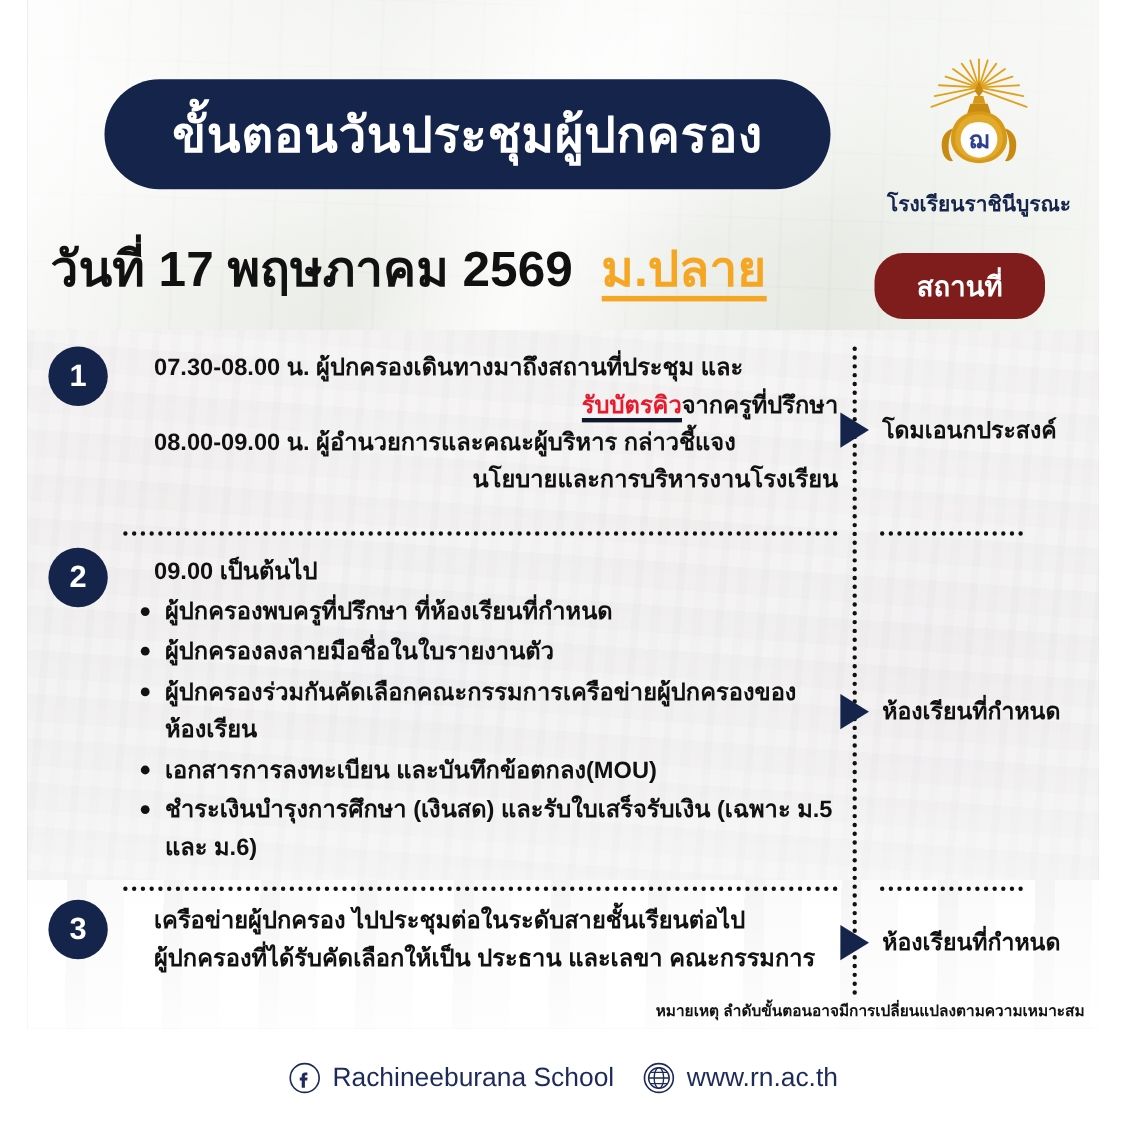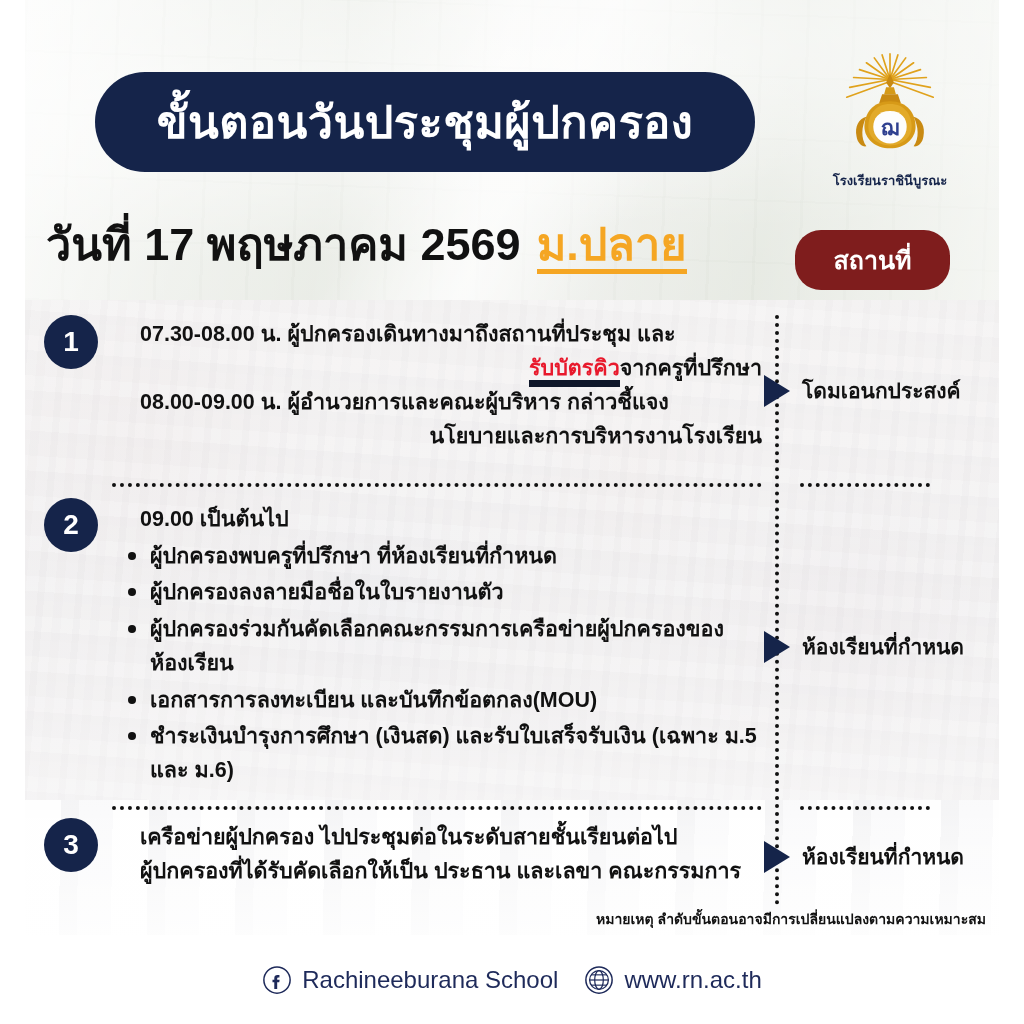--- a/index.html
+++ b/index.html
@@ -77,26 +77,26 @@
   .title-pill span{
     color:#ffffff;font-size:45px;font-weight:bold;letter-spacing:.5px;
     line-height:1;white-space:nowrap;
   }
 
   .logo-block{
     position:absolute;left:790px;top:50px;width:200px;text-align:center;
   }
   .crest{width:118px;height:118px;margin:0 auto;position:relative;}
   .school-name{
-    margin-top:2px;color:#15244a;font-size:13px;font-weight:bold;white-space:nowrap;
+    margin-top:2px;color:#15244a;font-size:19px;font-weight:bold;white-space:nowrap;
   }
 
   .dateline{
     position:absolute;left:46px;top:208px;
-    display:flex;align-items:baseline;gap:16px;
+    display:flex;align-items:baseline;gap:26px;
     font-size:45px;font-weight:bold;color:#111111;white-space:nowrap;
   }
   .dateline .level{
     color:#f5a623;border-bottom:5px solid #f5a623;padding-bottom:2px;line-height:1;
   }
 
   .place-badge{
     position:absolute;left:795px;top:230px;width:155px;height:60px;
     background:#7f1d1d;border-radius:26px;
     display:flex;align-items:center;justify-content:center;
@@ -107,21 +107,21 @@
     border-left:4px dotted #111;
   }
   .num{
     position:absolute;left:44px;width:54px;height:54px;border-radius:50%;
     background:#15244a;color:#fff;font-size:28px;font-weight:bold;
     display:flex;align-items:center;justify-content:center;
   }
   .body{position:absolute;left:112px;width:650px;color:#111;}
   .body .ln{font-size:21.5px;font-weight:bold;line-height:1.58;margin-left:28px;}
   .body .ln.r{text-align:right;}
-  .hl{color:#e8192c;border-bottom:7px solid #0f172a;}
+  .hl{color:#e8192c;border-bottom:4px solid #0f172a;}
 
   ul.bullets{margin:2px 0 0 0;padding:0 0 0 38px;list-style:none;}
   ul.bullets li{
     position:relative;font-size:21.5px;font-weight:bold;line-height:1.6;margin-bottom:2px;
   }
   ul.bullets li:before{
     content:"";position:absolute;left:-22px;top:13px;
     width:8px;height:8px;border-radius:50%;background:#111;
   }
 

